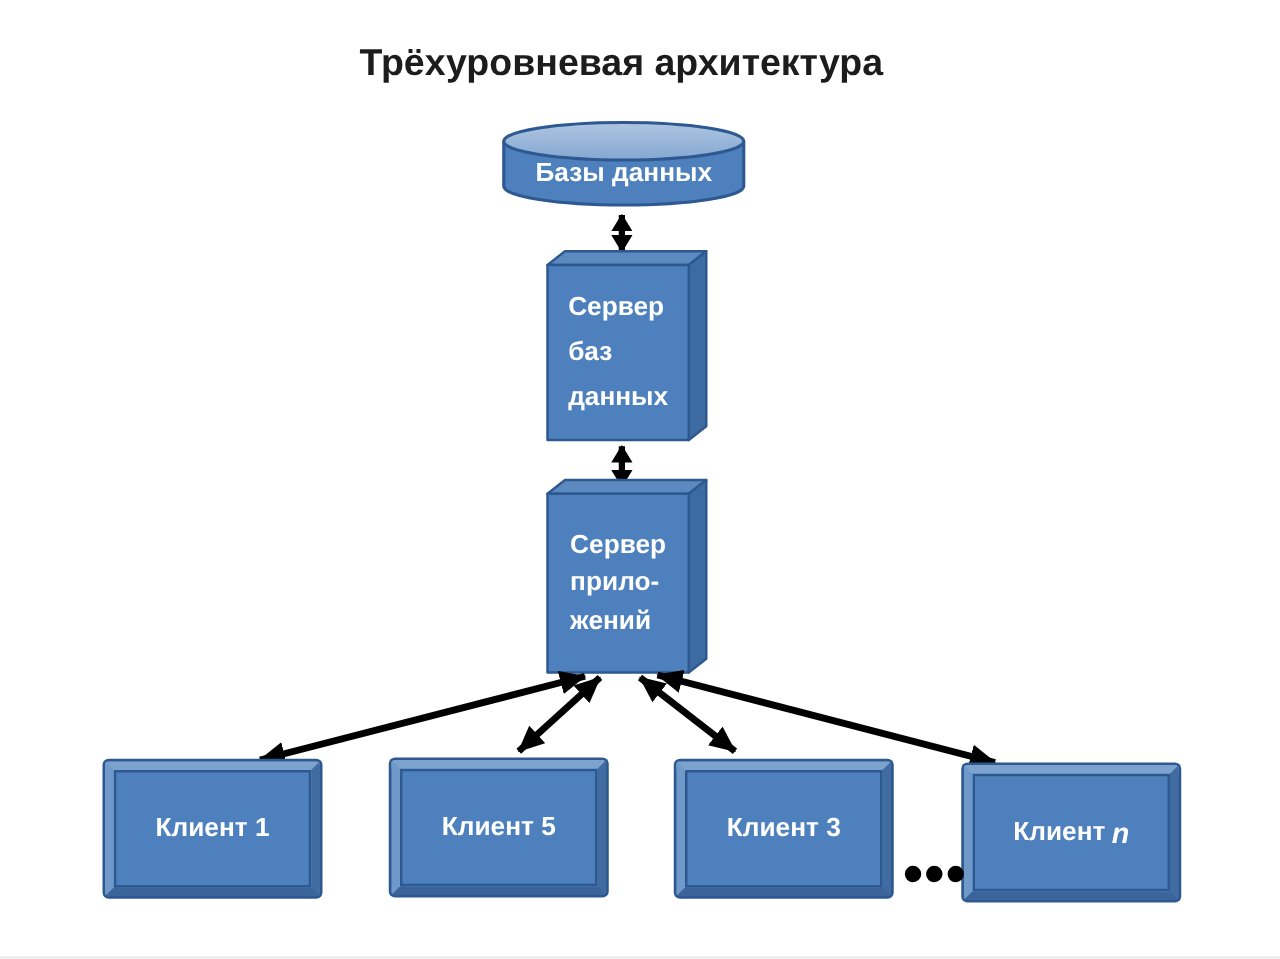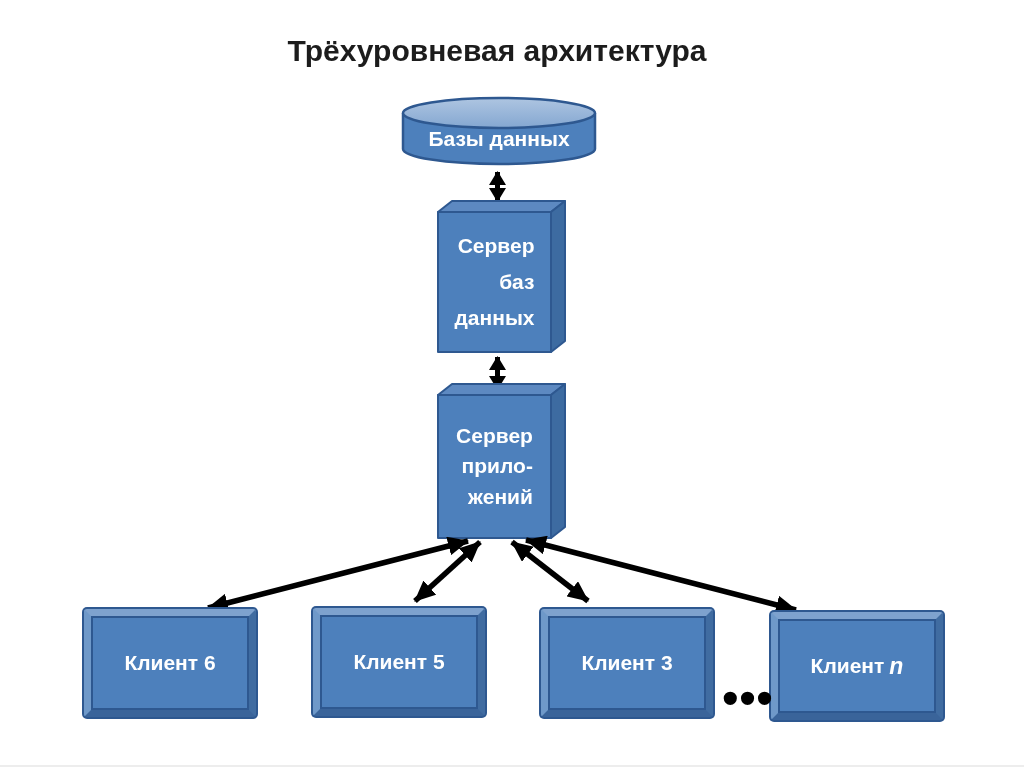--- a/index.html
+++ b/index.html
@@ -16,21 +16,21 @@
     text-align:center;
     font-size:30px;font-weight:600;color:#1c1c1c;
     letter-spacing:0px;
   }
 
   .svg-layer{position:absolute;left:0;top:0;width:1024px;height:767px;}
 
   .shape-label{
     position:absolute;
     display:flex;align-items:center;justify-content:center;
-    text-align:right;
+    text-align:left;
     color:#ffffff;font-weight:bold;font-size:21px;
     white-space:pre-line;
     pointer-events:none;
   }
   .db-label{left:403px;top:125px;width:192px;height:28px;}
   .boxa-label{left:438px;top:212px;width:113px;height:140px;line-height:1.7;}
   .boxb-label{left:438px;top:395px;width:113px;height:143px;line-height:1.45;}
 
   .client-box{
     position:absolute;
@@ -116,21 +116,21 @@
 
   <div class="shape-label boxa-label">Сервер
 баз
 данных</div>
 
   <div class="shape-label boxb-label">Сервер
 прило-
 жений</div>
 
   <div class="client-box client-1">
-    <span>Клиент 6</span>
+    <span>Клиент 1</span>
   </div>
   <div class="client-box client-2">
     <span>Клиент 5</span>
   </div>
   <div class="client-box client-3">
     <span>Клиент 3</span>
   </div>
   <div class="client-box client-n">
     <span>Клиент</span>
       <span class="italic-n">n</span>

